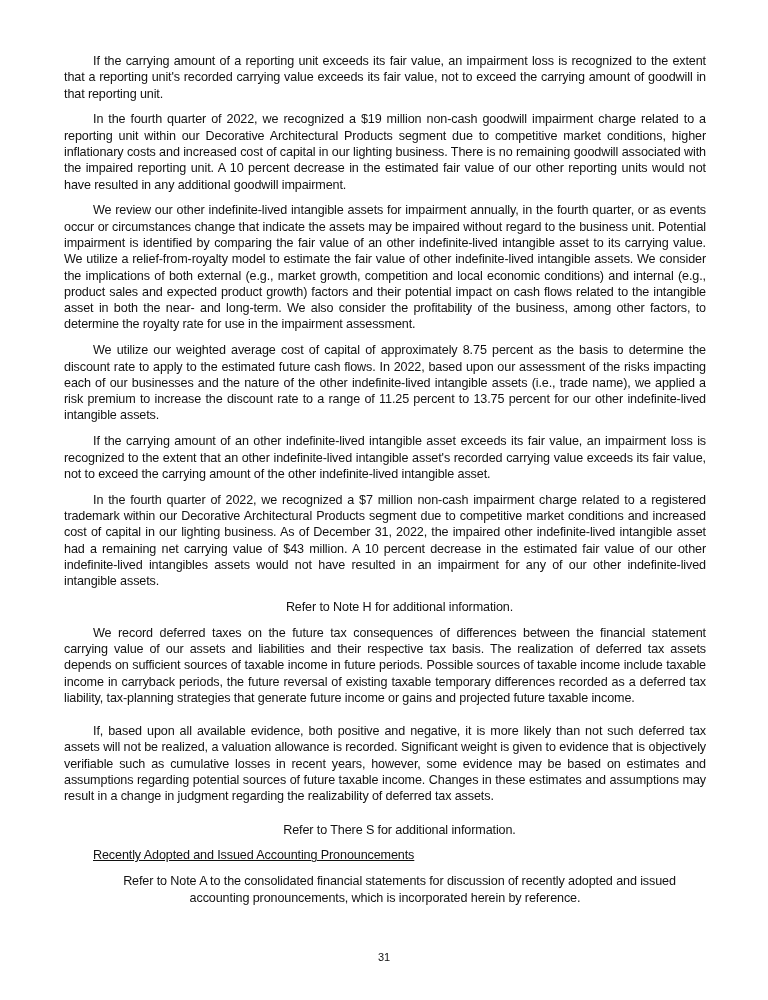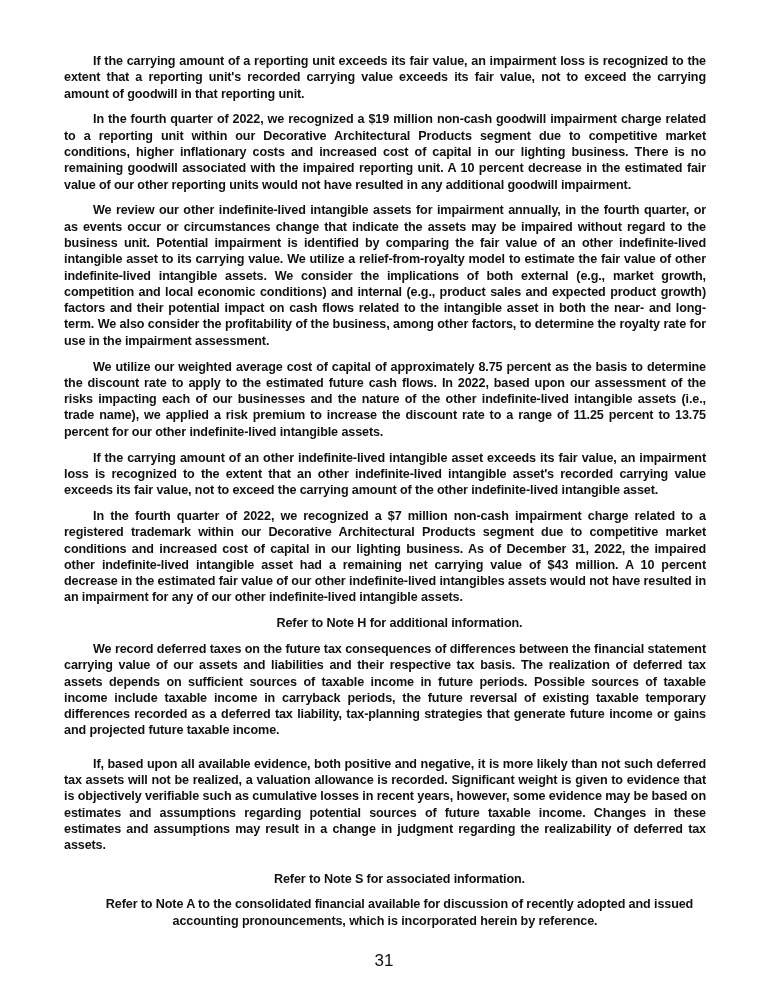--- a/index.html
+++ b/index.html
@@ -21,53 +21,53 @@
       top: 53px;
       width: 642px;
       font-size: 12.6px;
       line-height: 16.3px;
       letter-spacing: -0.12px;
     }
     .p {
       margin: 0 0 9.5px 0;
       text-indent: 29px;
       text-align: justify;
-      font-weight: bold;
     }
     .p.extra-gap {
       margin-bottom: 17px;
     }
     .p.left {
       text-align: center;
     }
     .heading {
       margin: 0 0 9.5px 29px;
       text-decoration: underline;
     }
     .page-number {
       position: absolute;
       left: 0;
       width: 768px;
       top: 951px;
       text-align: center;
-      font-size: 17px;
+      font-size: 11px;
     }
   </style>
 </head>
 <body>
 
 <div class="page">
   <p class="p">If the carrying amount of a reporting unit exceeds its fair value, an impairment loss is recognized to the extent that a reporting unit's recorded carrying value exceeds its fair value, not to exceed the carrying amount of goodwill in that reporting unit.</p>
   <p class="p">In the fourth quarter of 2022, we recognized a $19 million non-cash goodwill impairment charge related to a reporting unit within our Decorative Architectural Products segment due to competitive market conditions, higher inflationary costs and increased cost of capital in our lighting business. There is no remaining goodwill associated with the impaired reporting unit.  A 10 percent decrease in the estimated fair value of our other reporting units would not have resulted in any additional goodwill impairment.</p>
   <p class="p">We review our other indefinite-lived intangible assets for impairment annually, in the fourth quarter, or as events occur or circumstances change that indicate the assets may be impaired without regard to the business unit. Potential impairment is identified by comparing the fair value of an other indefinite-lived intangible asset to its carrying value. We utilize a relief-from-royalty model to estimate the fair value of other indefinite-lived intangible assets.  We consider the implications of both external (e.g., market growth, competition and local economic conditions) and internal (e.g., product sales and expected product growth) factors and their potential impact on cash flows related to the intangible asset in both the near- and long-term. We also consider the profitability of the business, among other factors, to determine the royalty rate for use in the impairment assessment.</p>
   <p class="p">We utilize our weighted average cost of capital of approximately 8.75 percent as the basis to determine the discount rate to apply to the estimated future cash flows. In 2022, based upon our assessment of the risks impacting each of our businesses and the nature of the other indefinite-lived intangible assets (i.e., trade name), we applied a risk premium to increase the discount rate to a range of 11.25 percent to 13.75 percent for our other indefinite-lived intangible assets.</p>
   <p class="p">If the carrying amount of an other indefinite-lived intangible asset exceeds its fair value, an impairment loss is recognized to the extent that an other indefinite-lived intangible asset's recorded carrying value exceeds its fair value, not to exceed the carrying amount of the other indefinite-lived intangible asset.</p>
   <p class="p">In the fourth quarter of 2022, we recognized a $7 million non-cash impairment charge related to a registered trademark within our Decorative Architectural Products segment due to competitive market conditions and increased cost of capital in our lighting business.  As of December 31, 2022, the impaired other indefinite-lived intangible asset had a remaining net carrying value of $43 million. A 10 percent decrease in the estimated fair value of our other indefinite-lived intangibles assets would not have resulted in an impairment for any of our other indefinite-lived intangible assets.</p>
   <p class="p left">Refer to Note H for additional information.</p>
 
   <p class="p extra-gap">We record deferred taxes on the future tax consequences of differences between the financial statement carrying value of our assets and liabilities and their respective tax basis. The realization of deferred tax assets depends on sufficient sources of taxable income in future periods. Possible sources of taxable income include taxable income in carryback periods, the future reversal of existing taxable temporary differences recorded as a deferred tax liability, tax-planning strategies that generate future income or gains and projected future taxable income.</p>
   <p class="p extra-gap">If, based upon all available evidence, both positive and negative, it is more likely than not such deferred tax assets will not be realized, a valuation allowance is recorded. Significant weight is given to evidence that is objectively verifiable such as cumulative losses in recent years, however, some evidence may be based on estimates and assumptions regarding potential sources of future taxable income. Changes in these estimates and assumptions may result in a change in judgment regarding the realizability of deferred tax assets.</p>
-  <p class="p left">Refer to Note S for associated information.</p>
+  <p class="p left">Refer to There S for additional information.</p>
 
-  <p class="p left">Refer to Note A to the consolidated financial available for discussion of recently adopted and issued accounting pronouncements, which is incorporated herein by reference.</p>
+  <div class="heading">Recently Adopted and Issued Accounting Pronouncements</div>
+  <p class="p left">Refer to Note A to the consolidated financial statements for discussion of recently adopted and issued accounting pronouncements, which is incorporated herein by reference.</p>
 </div>
 
 <div class="page-number">31</div>
 
 </body></html>

